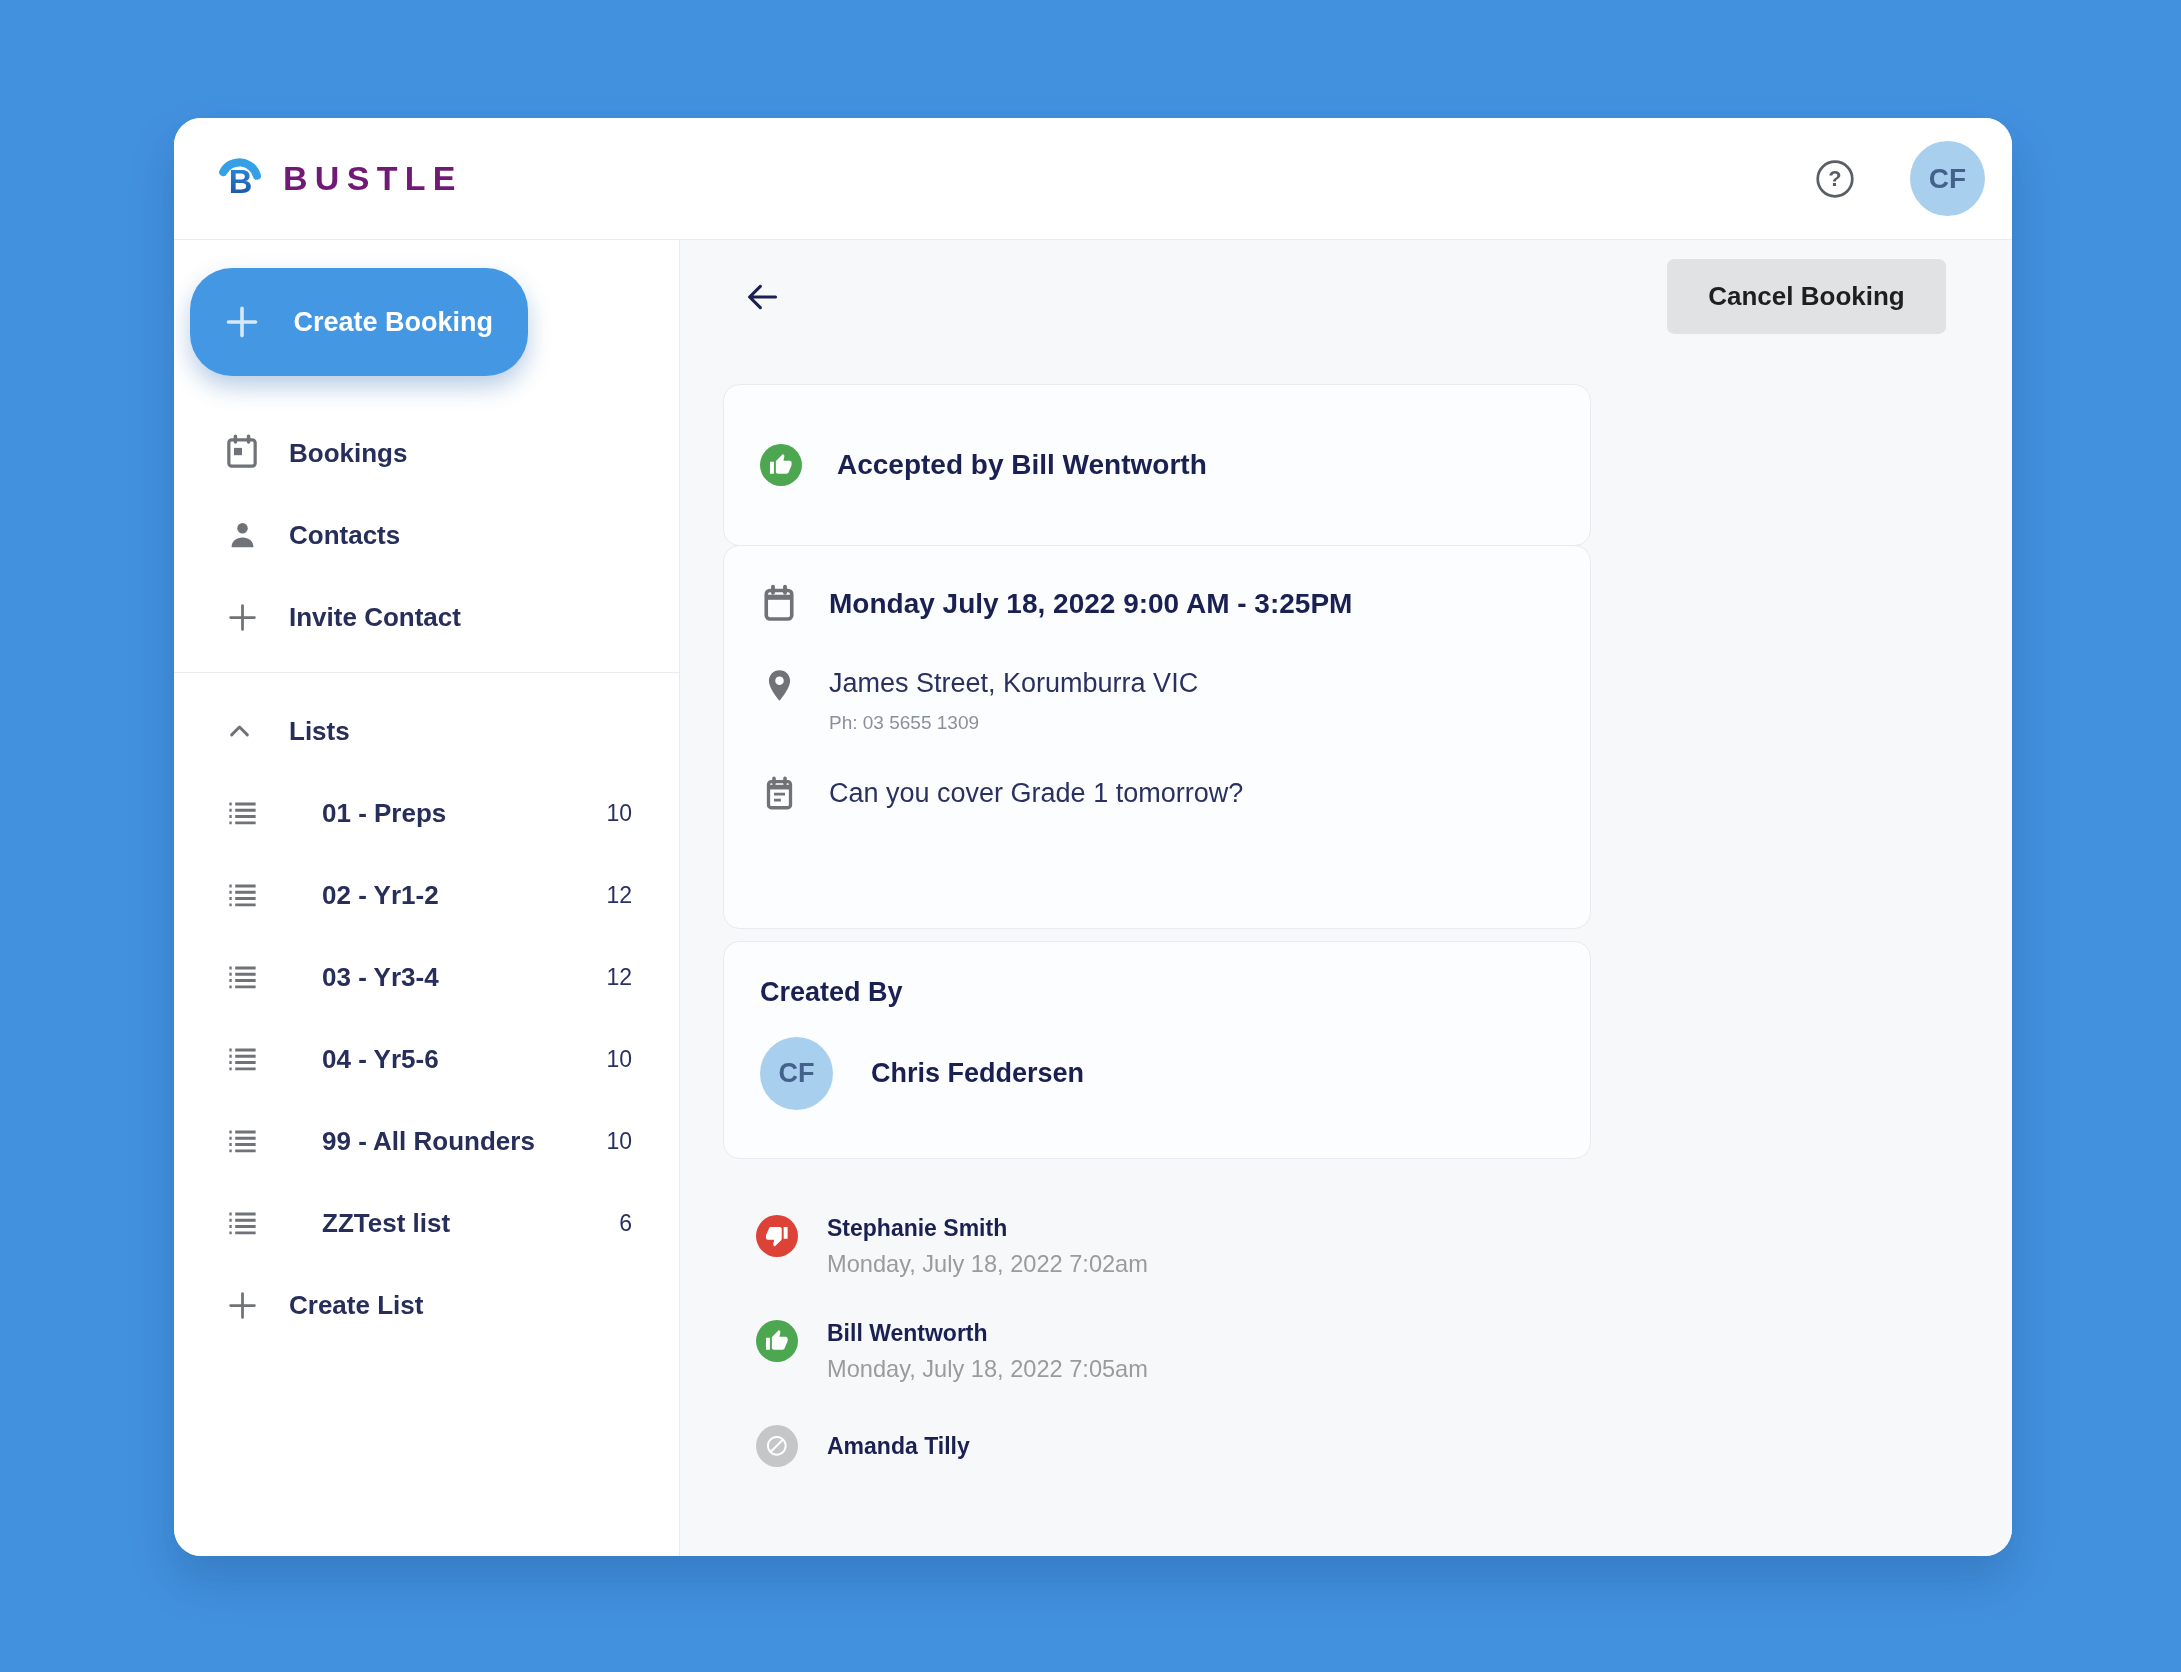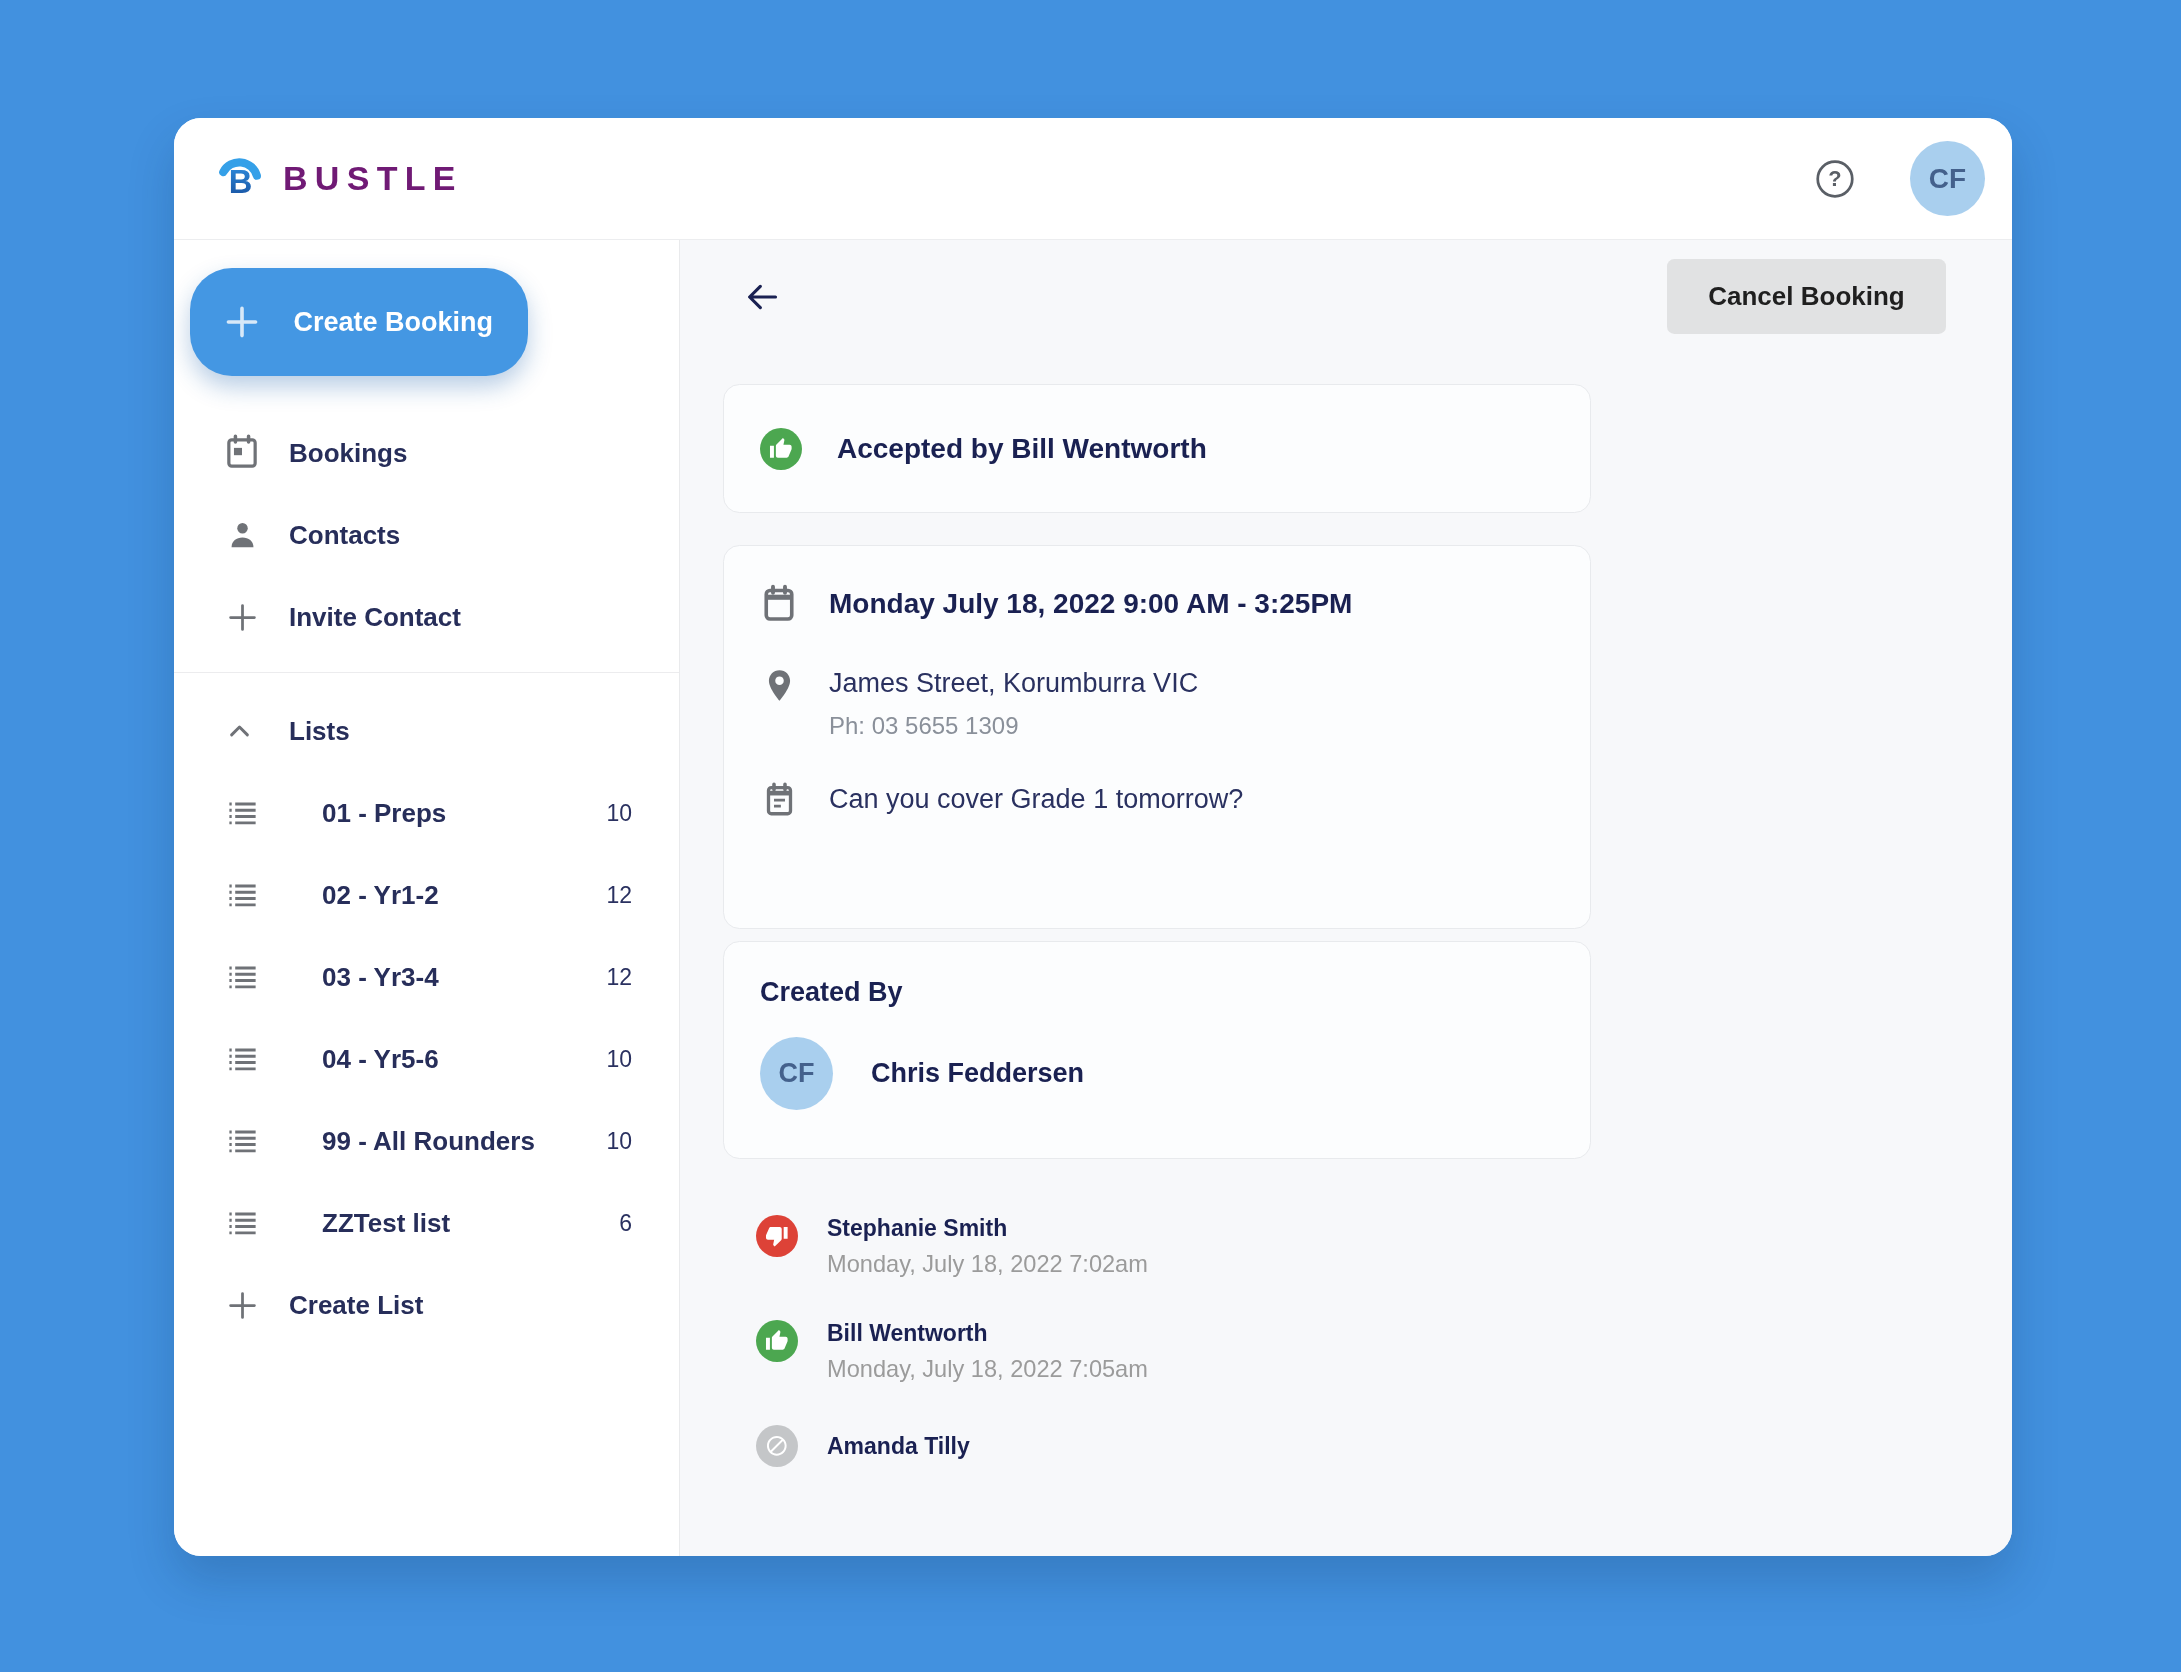--- a/index.html
+++ b/index.html
@@ -63,37 +63,37 @@
   .back-btn { position:absolute; left:64px; top:39px; background:none; border:none; cursor:pointer; }
   .cancel-btn {
     position:absolute; right:66px; top:19px; width:279px; height:75px;
     background:#E1E2E3; border:none; border-radius:7.3px; cursor:pointer;
     font-size:26px; font-weight:bold; color:#1F1F1F; font-family:inherit;
   }
   .card {
     position:absolute; left:43px; width:868px;
     background:#FCFDFE; border:0.9px solid #E8EAED; border-radius:16.4px;
   }
-  .card-status { top:144px; height:129px; display:flex; align-items:center; padding:0 36px; }
+  .card-status { top:144px; height:162px; display:flex; align-items:center; padding:0 36px; }
   .status-circle {
     width:42px; height:42px; border-radius:50%; flex:0 0 42px;
     display:flex; align-items:center; justify-content:center;
   }
   .bg-green { background:#4CA750; }
   .bg-red { background:#DD4237; }
   .bg-gray { background:#C4C6C8; }
   .status-text { margin-left:35px; font-size:28px; font-weight:bold; color:#1A2152; }
   .card-details { top:305px; height:384px; padding:38px 36px; }
   .detail-row { display:flex; align-items:center; }
   .detail-icon { width:38px; display:flex; justify-content:center; flex:0 0 38px; }
   .detail-main { margin-left:31px; font-size:28px; font-weight:bold; color:#1A2152; }
   .row-location { margin-top:44px; align-items:flex-start; }
   .loc-block { margin-left:31px; }
   .loc-text { font-size:27px; color:#2A3160; }
-  .loc-phone { margin-top:12.7px; font-size:24px; color:#8A909A; }
+  .loc-phone { margin-top:12.7px; font-size:19px; color:#8A909A; }
   .row-message { margin-top:42px; }
   .msg-text { margin-left:31px; font-size:27px; color:#2A3160; }
   .card-created { top:701px; height:218px; padding:35px 36px; }
   .created-title { font-size:27px; font-weight:bold; color:#1A2152; }
   .created-row { margin-top:29px; display:flex; align-items:center; }
   .avatar-sm {
     width:73px; height:73px; border-radius:50%; background:#A9CFEE;
     color:#44618C; font-size:27px; font-weight:bold;
     display:flex; align-items:center; justify-content:center;
   }

